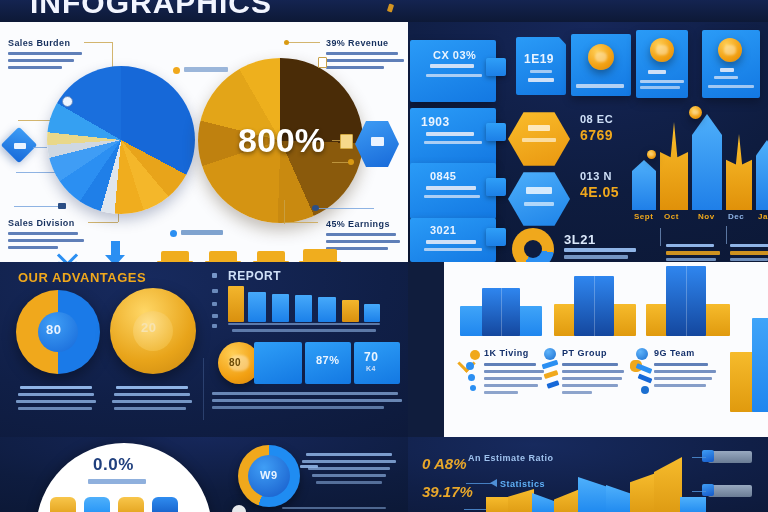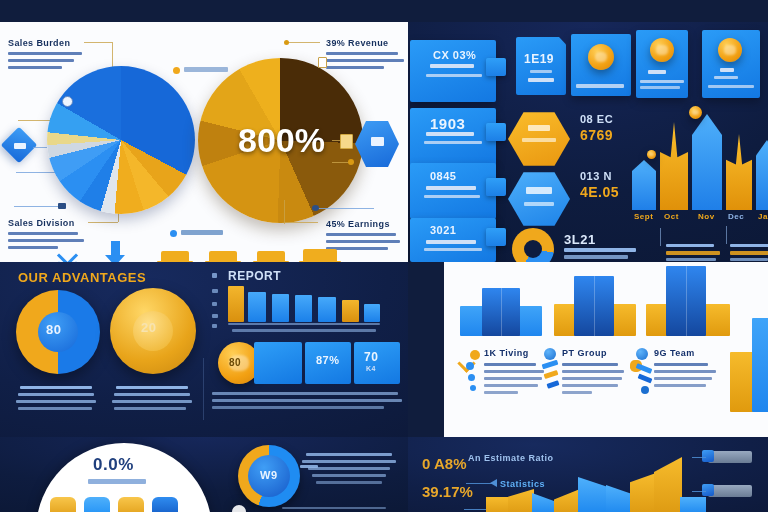--- a/index.html
+++ b/index.html
@@ -139,27 +139,31 @@
   .whitecirc{position:absolute;border-radius:50%;background:#ffffff;
     box-shadow:0 -2px 12px rgba(0,0,0,.25);}
   .pill{position:absolute;border-radius:6px;}
   .ringE{position:absolute;border-radius:50%;}
 
   
   .waveband{position:absolute;}
   .tag{position:absolute;border-radius:2px;
      background:linear-gradient(180deg,#9fb0c6,#6f8199);opacity:.95;}
   .axlab{position:absolute;font-weight:bold;color:#e8a72a;filter:blur(.45px);
-     white-space:nowrap;}
+     white-space:nowrap;font-style:italic;}
 </style>
 </head>
 <body>
 
 <div id="stage">
 
+  <div class="titlebar">
+    <div class="t">INFOGRAPHICS</div>
+    <div class="dot"></div>
+  </div>
 
   <div class="panel p-light" id="pA">
 
     <div class="callout" style="left:8px;top:16px;">
       <div class="ch">Sales Burden</div>
       <div class="gl b" style="left:0;top:14px;width:74px;height:3px;"></div>
       <div class="gl b" style="left:0;top:21px;width:66px;height:3px;"></div>
       <div class="gl b" style="left:0;top:28px;width:54px;height:3px;"></div>
     </div>
     <div class="lead" style="left:84px;top:20px;width:28px;"></div>
@@ -239,21 +243,21 @@
 
   <div class="panel p-dark" id="pB">
 
     <div class="card" style="left:2px;top:18px;width:86px;height:62px;"></div>
     <div class="hdr" style="left:25px;top:27px;font-size:11px;color:#eaf4ff;">CX 03%</div>
     <div class="gl w" style="left:22px;top:42px;width:44px;height:4px;"></div>
     <div class="gl w" style="left:18px;top:52px;width:56px;height:3px;opacity:.8;"></div>
     <div class="tab" style="left:78px;top:36px;"></div>
 
     <div class="card" style="left:2px;top:86px;width:86px;height:58px;"></div>
-    <div class="hdr" style="left:22px;top:93px;font-size:15px;color:#eaf4ff;">1903</div>
+    <div class="hdr" style="left:13px;top:93px;font-size:12px;color:#eaf4ff;">1903</div>
     <div class="gl w" style="left:18px;top:110px;width:48px;height:4px;"></div>
     <div class="gl w" style="left:16px;top:119px;width:58px;height:3px;opacity:.8;"></div>
     <div class="tab" style="left:78px;top:101px;"></div>
 
     <div class="card" style="left:2px;top:141px;width:86px;height:56px;"></div>
     <div class="hdr" style="left:22px;top:148px;font-size:11px;color:#eaf4ff;">0845</div>
     <div class="gl w" style="left:18px;top:164px;width:50px;height:4px;"></div>
     <div class="gl w" style="left:16px;top:173px;width:56px;height:3px;opacity:.8;"></div>
     <div class="tab" style="left:78px;top:156px;"></div>
 

